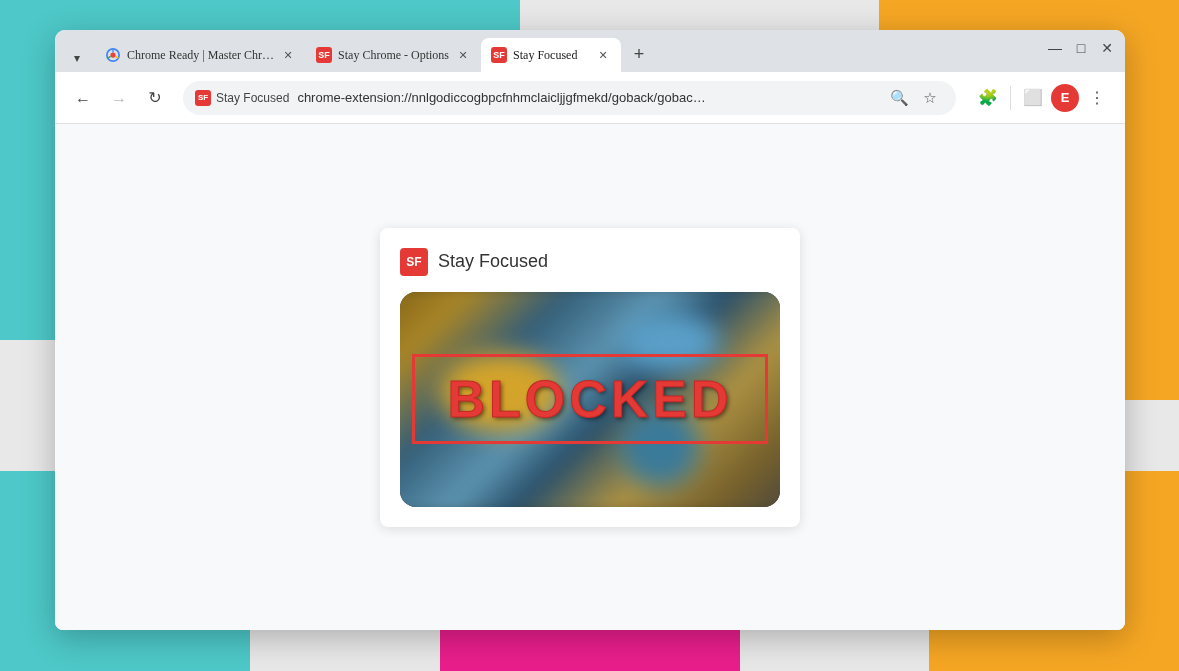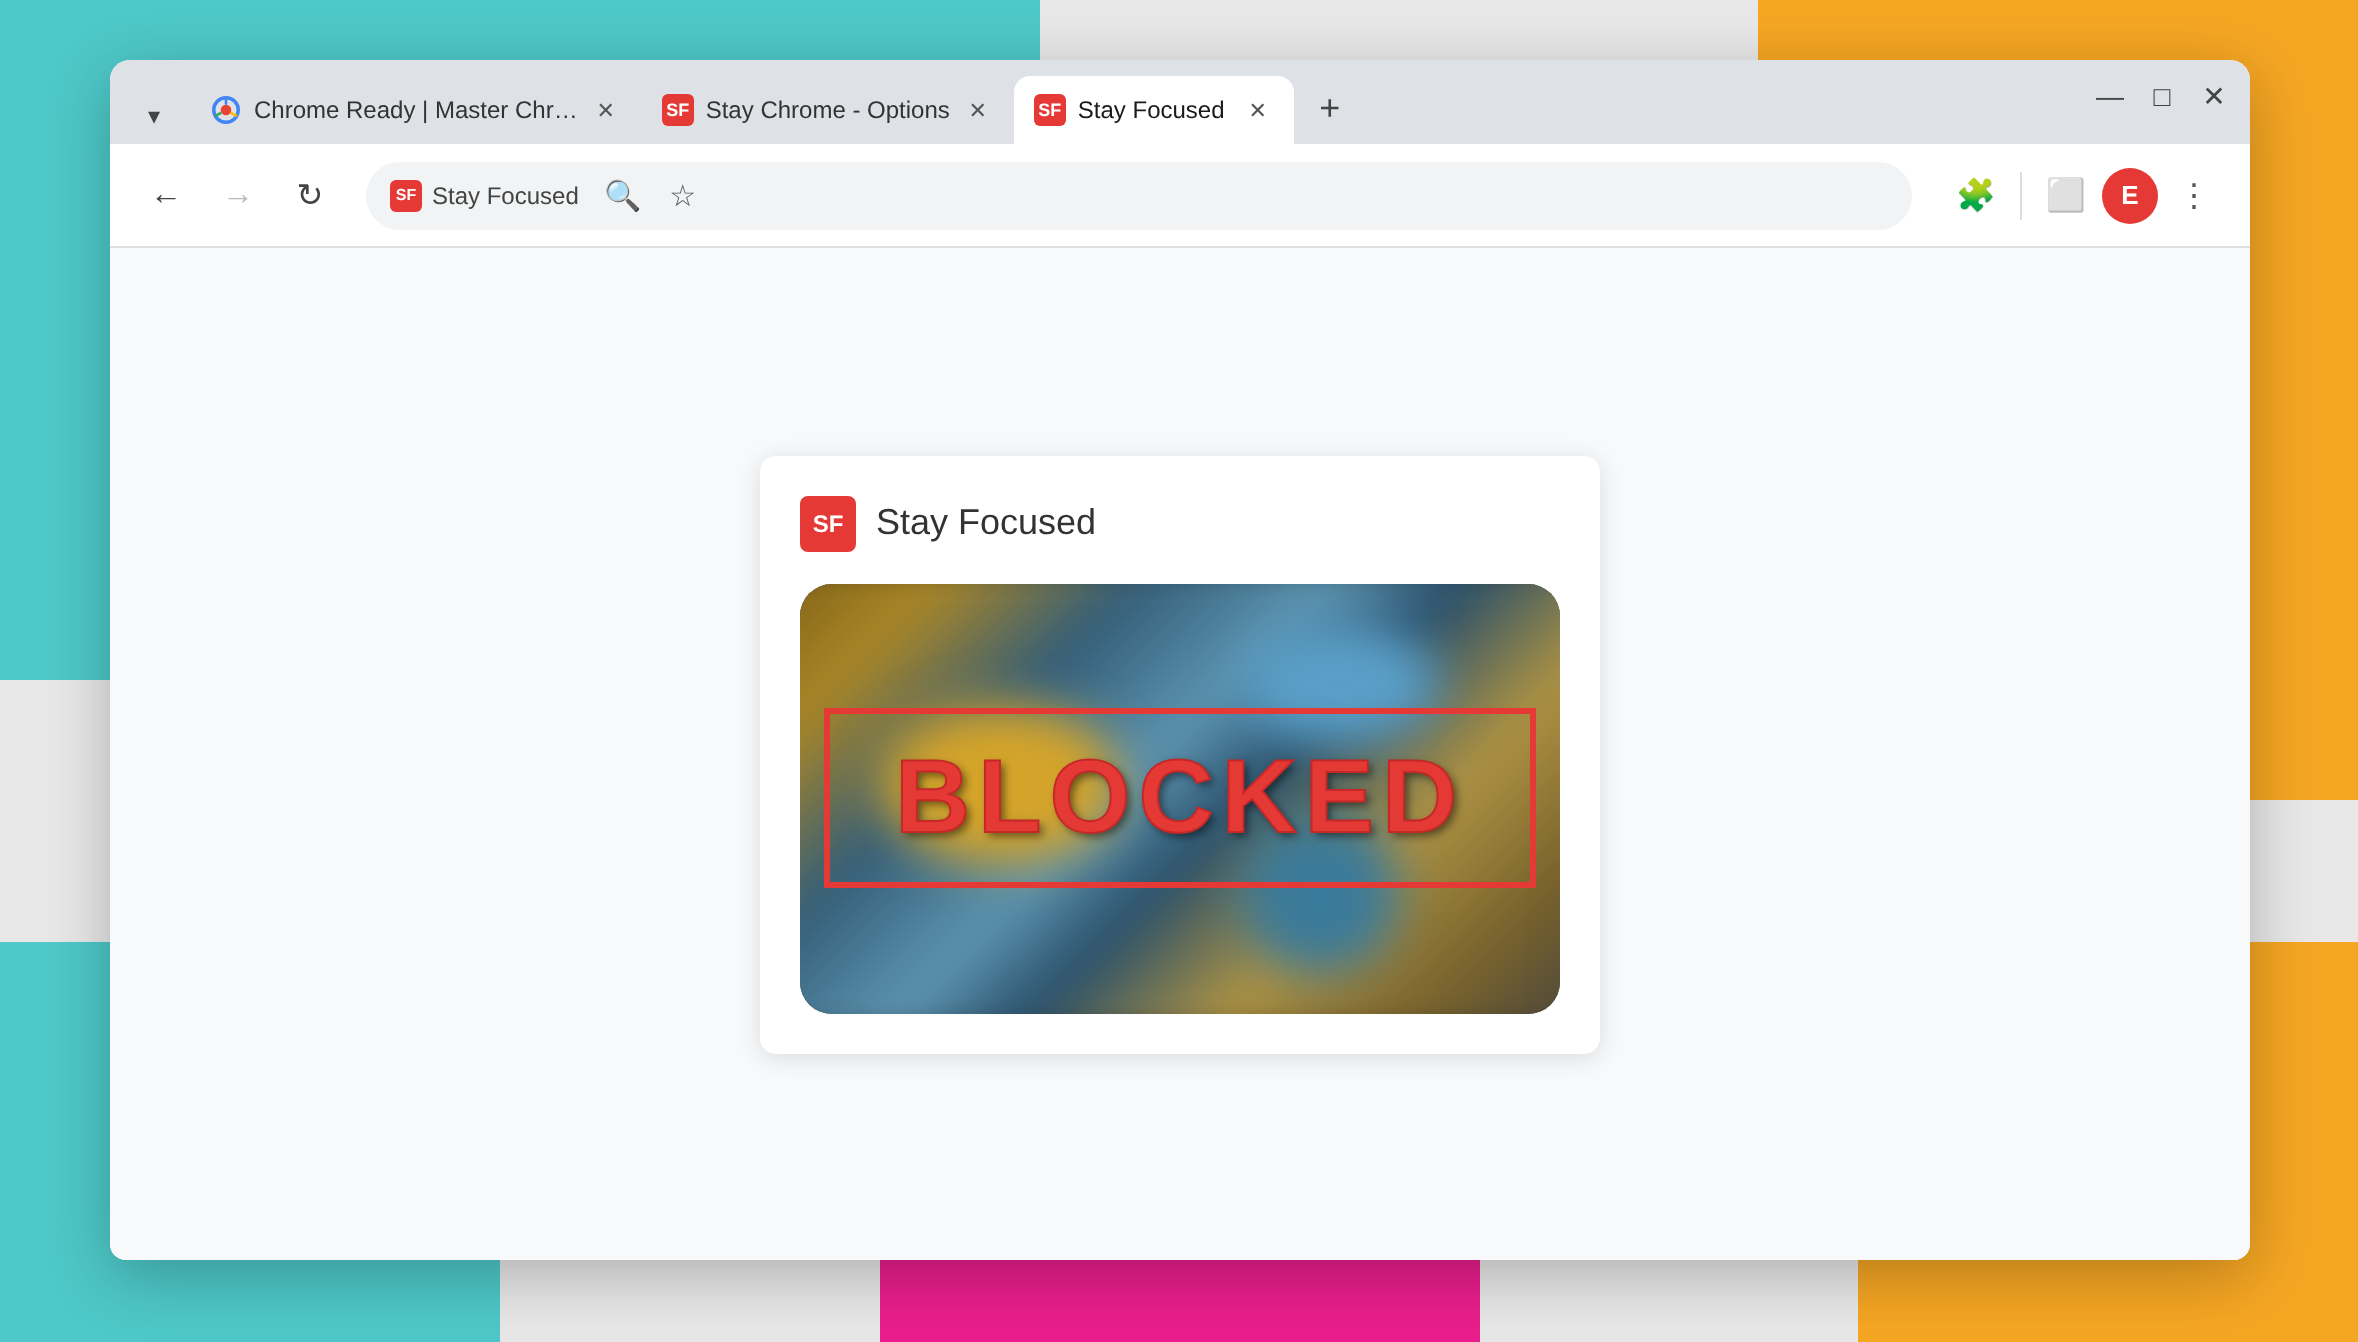--- a/index.html
+++ b/index.html
@@ -164,20 +164,21 @@
     .tab-favicon.chrome-icon {
       font-size: 14px;
     }
 
     .tab-title {
       flex: 1;
       white-space: nowrap;
       overflow: hidden;
       text-overflow: ellipsis;
       font-size: 12px;
+      font-family: Liberation Serif, serif;
     }
 
     .tab-close {
       width: 16px;
       height: 16px;
       border-radius: 50%;
       border: none;
       background: transparent;
       cursor: pointer;
       display: flex;
@@ -491,20 +492,21 @@
   <div class="nav-bar">
     <button class="nav-btn">←</button>
     <button class="nav-btn disabled">→</button>
     <button class="nav-btn">↻</button>
 
     <div class="address-bar">
       <div class="address-favicon">
         <div class="sf-badge">SF</div>
         <span>Stay Focused</span>
       </div>
+      <span class="address-url">chrome-extension://nnlgodiccogbpcfnhmclaiclj​jgfmekd/goback/gobac…</span>
       <div class="address-icons">
         <button class="addr-icon-btn">🔍</button>
         <button class="addr-icon-btn">☆</button>
       </div>
     </div>
 
     <div class="toolbar-icons">
       <button class="toolbar-btn">🧩</button>
       <div class="divider-v"></div>
       <button class="toolbar-btn">⬜</button>

